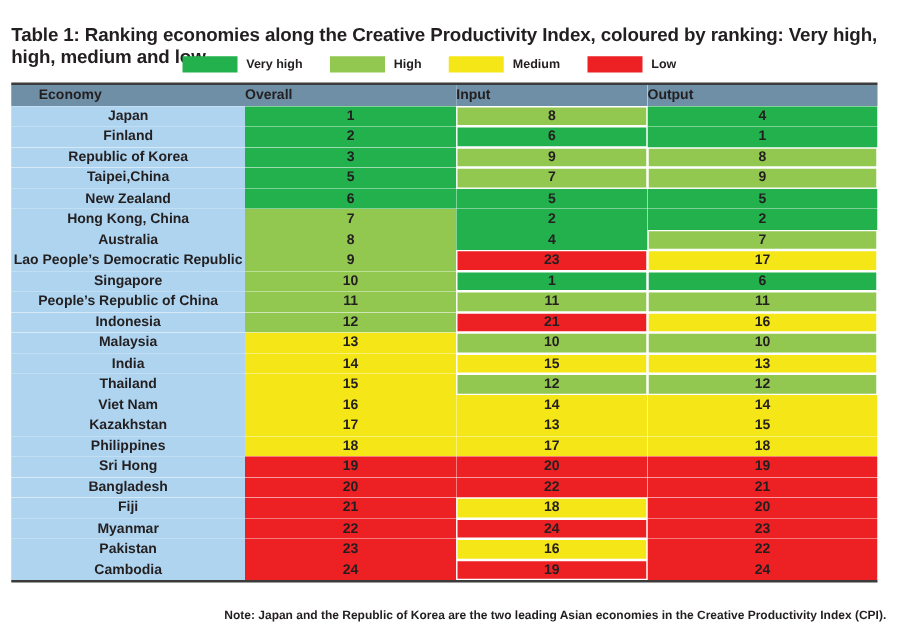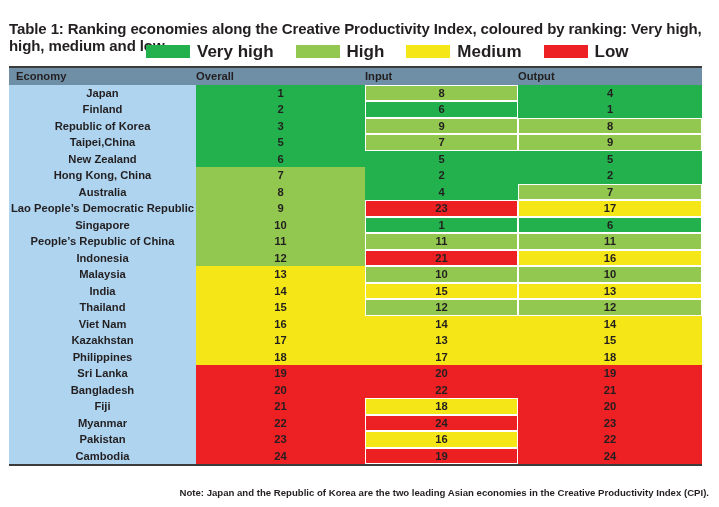--- a/index.html
+++ b/index.html
@@ -51,21 +51,21 @@
     align-items: center;
     margin-right: 22px;
   }
   .legend-item:last-child { margin-right: 0; align-items: center; }
   .legend-swatch {
     width: 44px;
     height: 13px;
     display: block;
   }
   .legend-label {
-    font-size: 17px;
+    font-size: 10px;
     font-weight: bold;
     color: #231f20;
     margin-left: 7px;
     white-space: nowrap;
     line-height: 13px;
   }
 
   
   .table-wrap {
     position: absolute;
@@ -105,21 +105,21 @@
     background: #6e8fa6;
     color: #ffffff;
     height: 19px;
     line-height: 19px;
     font-size: 11.6px;
     border-right: 3px solid #ffffff;
     border-bottom: 2px solid #ffffff;
   }
   thead th.h-econ {
     text-align: left;
-    padding-left: 7px;
+    padding-left: 22px;
     box-sizing: border-box;
   }
   thead th.h-num { text-align: left; }
   thead th.h-last { border-right: 0; }
 
   
   td.econ {
     background: #aed4f0;
     text-align: center;
     padding-left: 7px;
@@ -314,21 +314,21 @@
             <td class="num"><span class="chip t-medium"></span><span class="val">13</span></td>
             <td class="num"><span class="chip t-medium"></span><span class="val">15</span></td>
           </tr>
           <tr>
             <td class="econ">Philippines</td>
             <td class="num"><span class="chip t-medium"></span><span class="val">18</span></td>
             <td class="num"><span class="chip t-medium"></span><span class="val">17</span></td>
             <td class="num"><span class="chip t-medium"></span><span class="val">18</span></td>
           </tr>
           <tr>
-            <td class="econ">Sri Lanka</td>
+            <td class="econ">Sri Hong</td>
             <td class="num"><span class="chip t-low"></span><span class="val">19</span></td>
             <td class="num"><span class="chip t-low"></span><span class="val">20</span></td>
             <td class="num"><span class="chip t-low"></span><span class="val">19</span></td>
           </tr>
           <tr>
             <td class="econ">Bangladesh</td>
             <td class="num"><span class="chip t-low"></span><span class="val">20</span></td>
             <td class="num"><span class="chip t-low"></span><span class="val">22</span></td>
             <td class="num"><span class="chip t-low"></span><span class="val">21</span></td>
           </tr>

